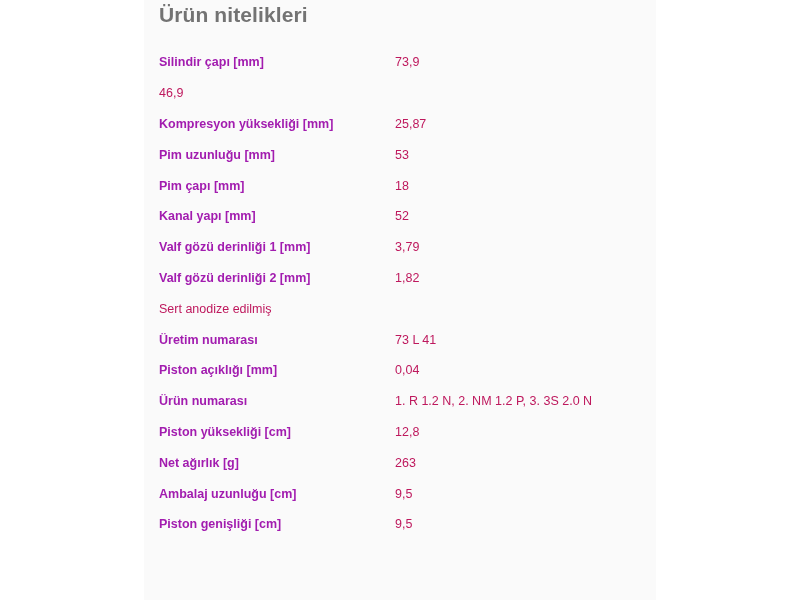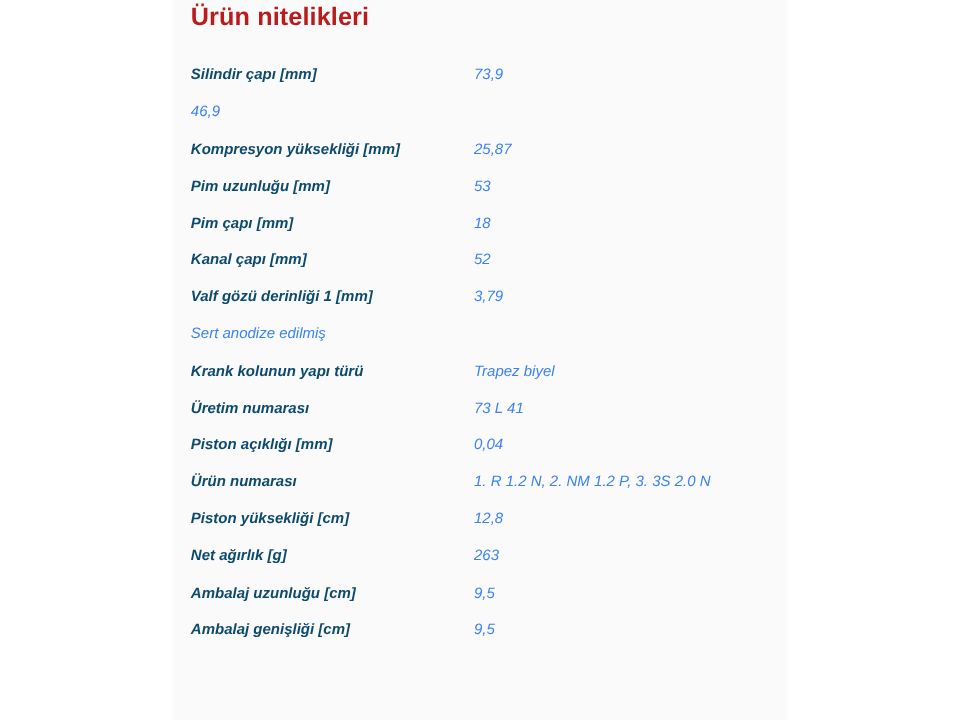--- a/index.html
+++ b/index.html
@@ -22,47 +22,45 @@
       height: 600px;
       background: #fafafa;
     }
     .title {
       position: absolute;
       left: 15px;
       top: 3px;
       margin: 0;
       font-size: 21px;
       font-weight: bold;
-      color: #b91c1c;
+      color: #737373;
       letter-spacing: 0.1px;
     }
     .specs {
       position: absolute;
       left: 15px;
       top: 47px;
       width: 490px;
       margin: 0;
       padding: 0;
       list-style: none;
     }
     .row {
       display: flex;
       align-items: center;
       height: 30.8px;
       font-size: 12.5px;
     }
     .row .label {
       width: 236px;
       font-weight: bold;
-      color: #0c4a6e;
-      font-style: italic;
+      color: #a21caf;
     }
     .row .value {
-      color: #3b82f6;
-      font-style: italic;
+      color: #be185d;
     }
   </style>
 </head>
 <body>
 
 <div class="panel">
   <h2 class="title">Ürün nitelikleri</h2>
   <ul class="specs">
     <li class="row">
       <span class="label">Silindir çapı [mm]</span>
@@ -77,33 +75,33 @@
     </li>
     <li class="row">
       <span class="label">Pim uzunluğu [mm]</span>
       <span class="value">53</span>
     </li>
     <li class="row">
       <span class="label">Pim çapı [mm]</span>
       <span class="value">18</span>
     </li>
     <li class="row">
-      <span class="label">Kanal çapı [mm]</span>
+      <span class="label">Kanal yapı [mm]</span>
       <span class="value">52</span>
     </li>
     <li class="row">
       <span class="label">Valf gözü derinliği 1 [mm]</span>
       <span class="value">3,79</span>
     </li>
     <li class="row">
-      <span class="value">Sert anodize edilmiş</span>
+      <span class="label">Valf gözü derinliği 2 [mm]</span>
+      <span class="value">1,82</span>
     </li>
     <li class="row">
-      <span class="label">Krank kolunun yapı türü</span>
-      <span class="value">Trapez biyel</span>
+      <span class="value">Sert anodize edilmiş</span>
     </li>
     <li class="row">
       <span class="label">Üretim numarası</span>
       <span class="value">73 L 41</span>
     </li>
     <li class="row">
       <span class="label">Piston açıklığı [mm]</span>
       <span class="value">0,04</span>
     </li>
     <li class="row">
@@ -116,17 +114,17 @@
     </li>
     <li class="row">
       <span class="label">Net ağırlık [g]</span>
       <span class="value">263</span>
     </li>
     <li class="row">
       <span class="label">Ambalaj uzunluğu [cm]</span>
       <span class="value">9,5</span>
     </li>
     <li class="row">
-      <span class="label">Ambalaj genişliği [cm]</span>
+      <span class="label">Piston genişliği [cm]</span>
       <span class="value">9,5</span>
     </li>
   </ul>
 </div>
 
 </body></html>

